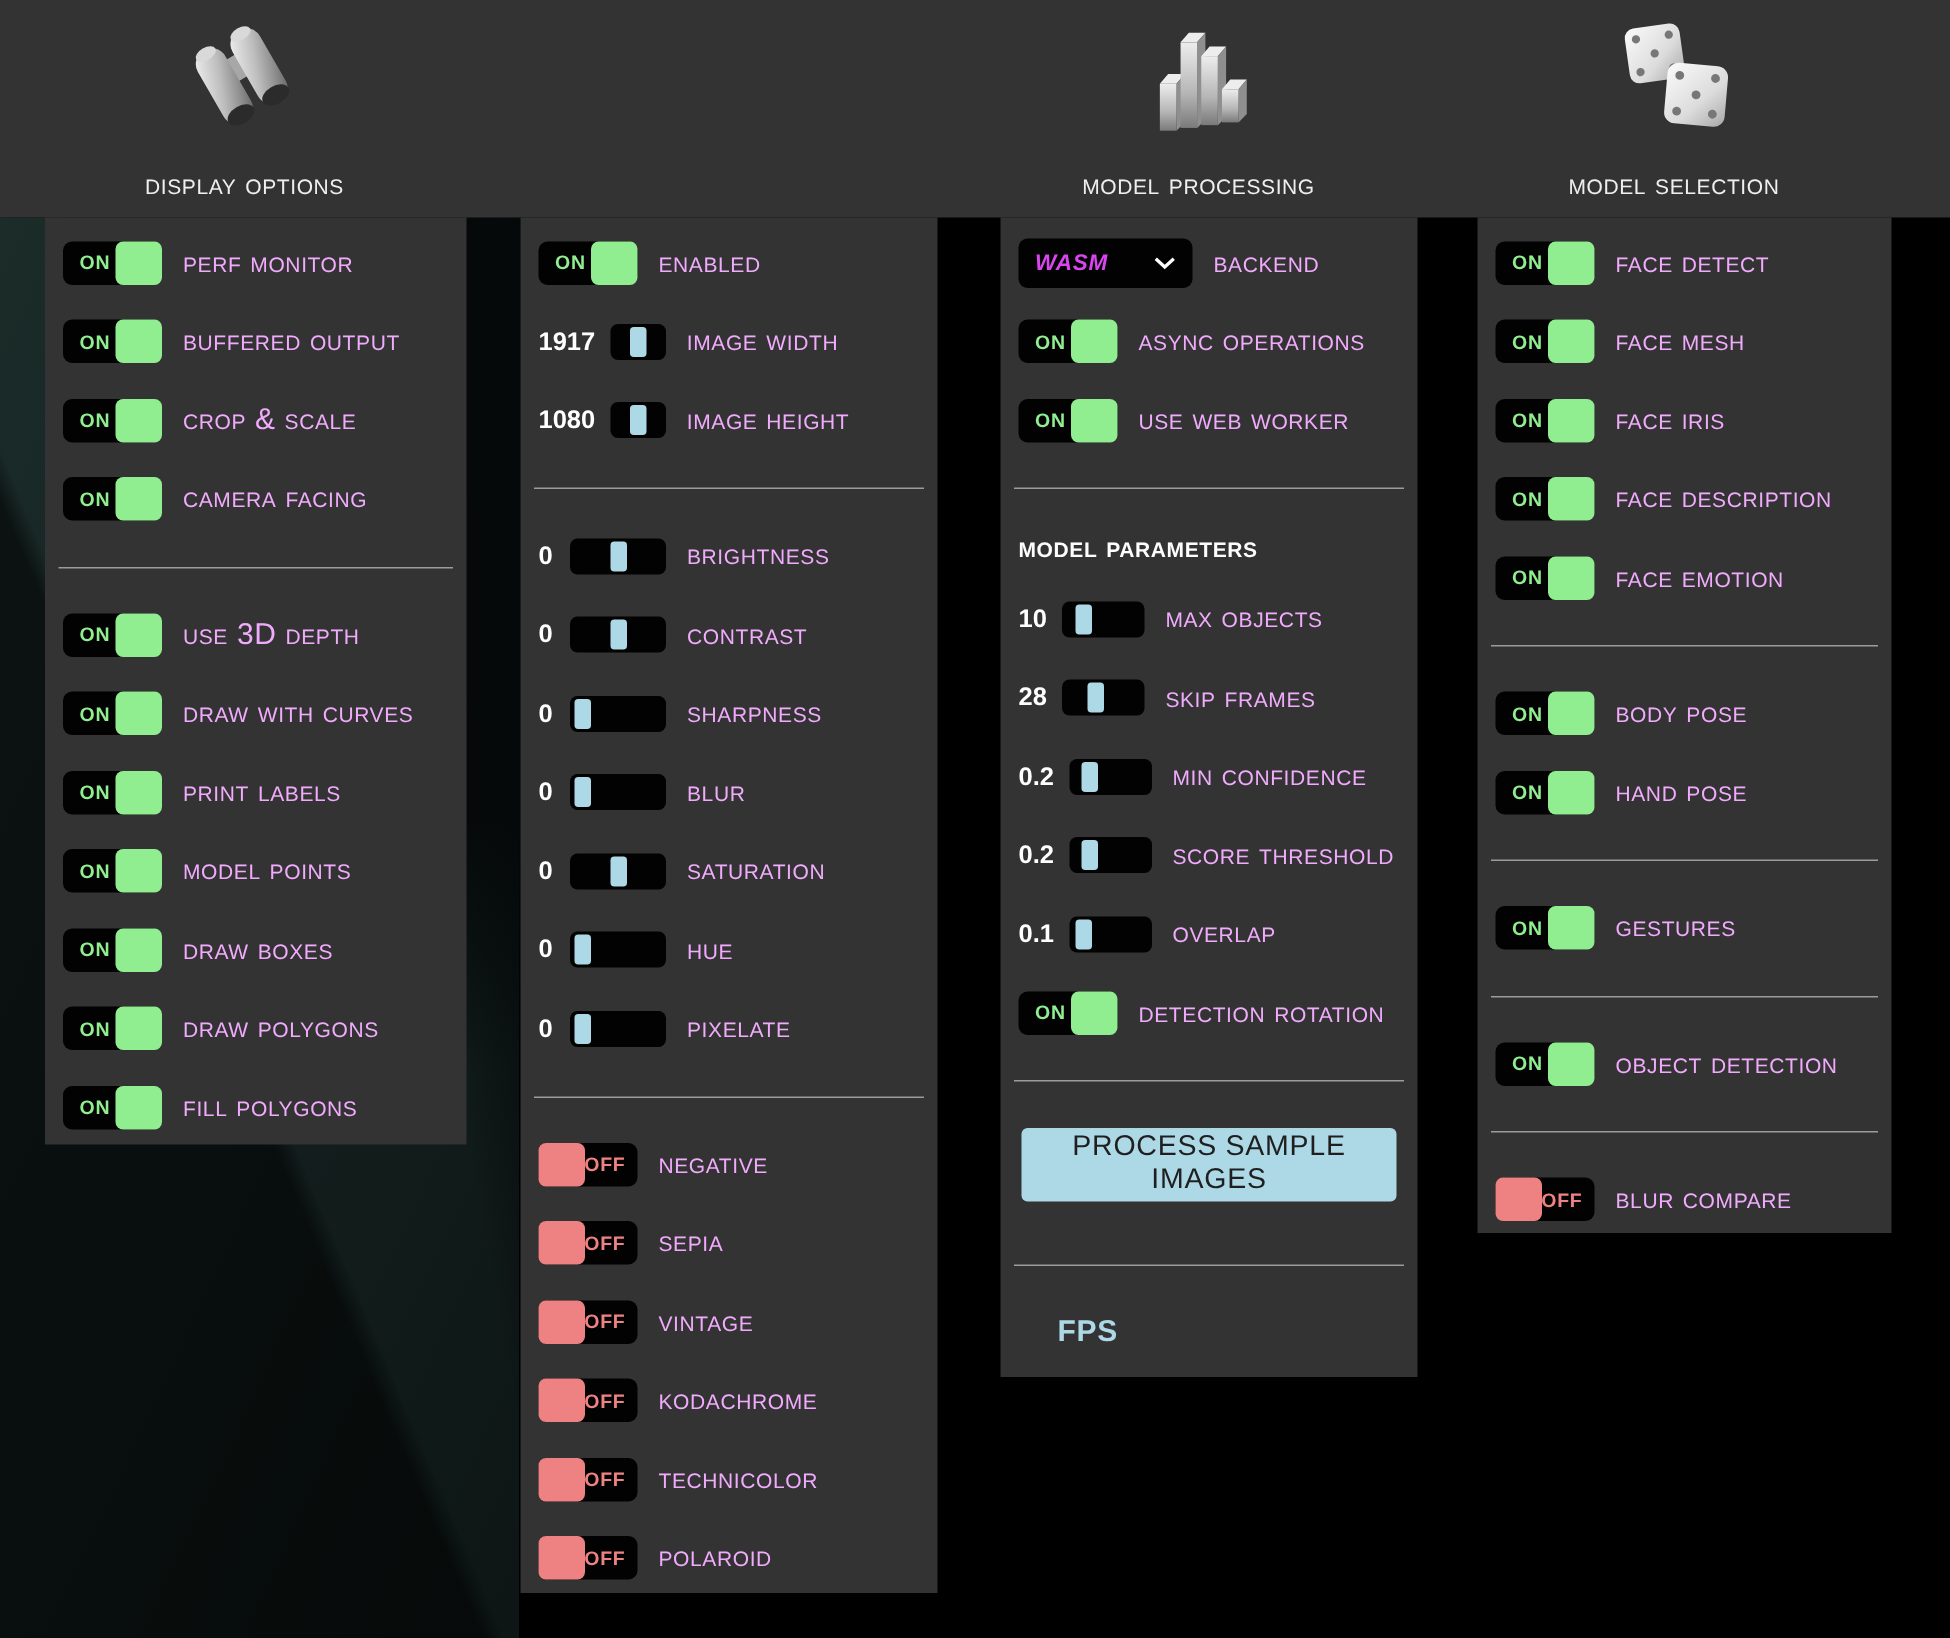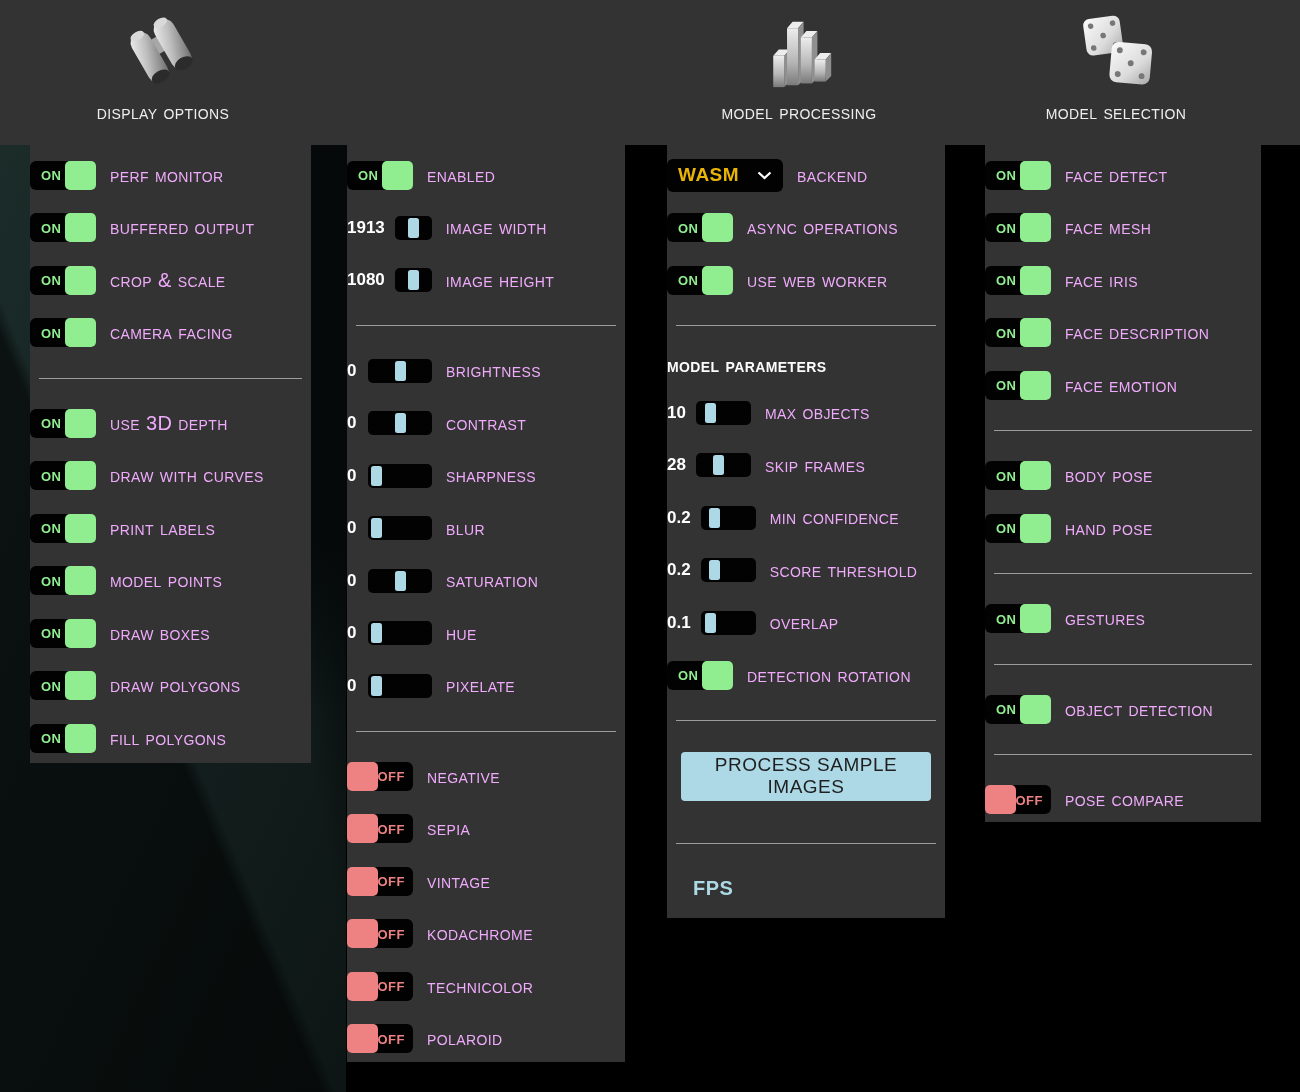--- a/index.html
+++ b/index.html
@@ -11,46 +11,46 @@
     background:
       linear-gradient(247deg, rgba(0,0,0,0) 55%, rgba(0,0,0,0.55) 57%),
       linear-gradient(80deg, rgba(0,0,0,0) 72%, rgba(0,0,0,0.85) 93%),
       linear-gradient(115deg,#1b2c29 0%,#152221 42%,#111c1b 70%,#0d1615 100%);}
   #bg-strip{position:absolute;left:311px;top:145px;width:36px;height:565px;
     background:linear-gradient(180deg,#05090a 70%,rgba(5,9,10,0) 100%);}
   
   #menu-header{position:absolute;left:0;top:0;width:1300px;height:145px;background:var(--panel);}
   .hitem{position:absolute;top:0;width:230px;height:145px;text-align:center;cursor:pointer;}
   .hicon{height:100px;display:flex;align-items:flex-end;justify-content:center;}
-  .hlabel{margin-top:1px;font-variant:small-caps;font-size:20px;letter-spacing:.4px;color:#efefef;white-space:nowrap;}
+  .hlabel{margin-top:12px;font-variant:small-caps;font-size:20px;letter-spacing:.4px;color:#efefef;white-space:nowrap;}
   
   .panel{position:absolute;background:var(--panel);padding-top:4px;box-sizing:border-box;overflow:hidden;}
   #p-display-options{left:30px;top:145px;width:281px;height:618px;}
   #p-image-processing{left:347px;top:145px;width:278px;height:917px;}
   #p-model-processing{left:667px;top:145px;width:278px;height:773px;}
   #p-model-selection{left:985px;top:145px;width:276px;height:677px;}
-  .row{height:52.5px;display:flex;align-items:center;padding:0 0;box-sizing:border-box;}
+  .row{height:52.5px;display:flex;align-items:center;padding:0 12px;box-sizing:border-box;}
   .lbl{margin-left:14px;font-variant:small-caps;font-size:20px;letter-spacing:.4px;color:#f0abfc;white-space:nowrap;}
   
   .toggle{position:relative;width:66px;height:29px;background:#020202;border-radius:6px;flex:none;cursor:pointer;}
   .t-txt{position:absolute;top:50%;transform:translateY(-50%);font-weight:700;font-size:13px;letter-spacing:.5px;}
   .toggle.on .t-txt{left:11px;color:var(--green);}
   .toggle.off .t-txt{right:8px;color:var(--red);}
   .t-knob{position:absolute;top:0;width:31px;height:29px;border-radius:5px;}
   .toggle.on .t-knob{right:0;background:var(--green);}
   .toggle.off .t-knob{left:0;background:var(--red);}
   
   .val{font-weight:700;font-size:17px;color:#fff;margin-right:10px;min-width:11px;}
   .track{position:relative;height:24px;background:#020202;border-radius:5px;flex:none;cursor:pointer;}
   .track.s{width:37px}.track.m{width:55px}.track.l{width:64px}
   .knob{position:absolute;top:2px;width:11px;height:20px;border-radius:2.5px;background:var(--blue);}
   
   .select{width:116px;height:33px;background:#020202;border-radius:6px;display:flex;align-items:center;
           justify-content:space-between;padding:0 11px;box-sizing:border-box;flex:none;cursor:pointer;}
-  .sel-val{font-weight:700;font-size:19px;letter-spacing:.5px;color:#eab308;}
+  .sel-val{font-weight:700;font-size:15px;letter-spacing:.5px;color:#d946ef;font-style:italic;}
   
   .hr-row{height:38px;display:flex;align-items:center;padding:0 9px;box-sizing:border-box;}
   .hr-line{width:100%;border-top:1px solid #9c9c9c;}
   .heading-row{height:42px;align-items:center;}
   .heading{font-variant:small-caps;font-weight:700;font-size:20px;letter-spacing:.4px;color:#fdfdfd;}
   .btn-row{height:73px;}
   .action-btn{display:block;width:250px;height:49px;margin:12px auto 0;background:var(--blue);
               border:none;border-radius:4px;font-family:inherit;font-size:19px;letter-spacing:.5px;
               color:#1f1f1f;cursor:pointer;}
   .fps-text{color:var(--blue);font-size:20px;font-weight:700;letter-spacing:.5px;margin-left:26px;}
@@ -234,21 +234,21 @@
     </div>
   <div class="panel" id="p-image-processing">
       <div class="row">
         <div class="toggle on">
           <span class="t-txt">ON</span>
           <span class="t-knob"></span>
         </div>
         <span class="lbl">enabled</span>
       </div>
       <div class="row">
-        <span class="val">1913</span>
+        <span class="val">1917</span>
         <div class="track s">
           <span class="knob" style="left: 13px;"></span>
         </div>
         <span class="lbl">image width</span>
       </div>
       <div class="row">
         <span class="val">1080</span>
         <div class="track s">
           <span class="knob" style="left: 13px;"></span>
         </div>
@@ -511,16 +511,16 @@
         <span class="lbl">object detection</span>
       </div>
       <div class="hr-row">
         <div class="hr-line"></div>
       </div>
       <div class="row">
         <div class="toggle off">
           <span class="t-txt">OFF</span>
           <span class="t-knob"></span>
         </div>
-        <span class="lbl">pose compare</span>
+        <span class="lbl">blur compare</span>
       </div>
     </div>
 </div>
 
 </body></html>

